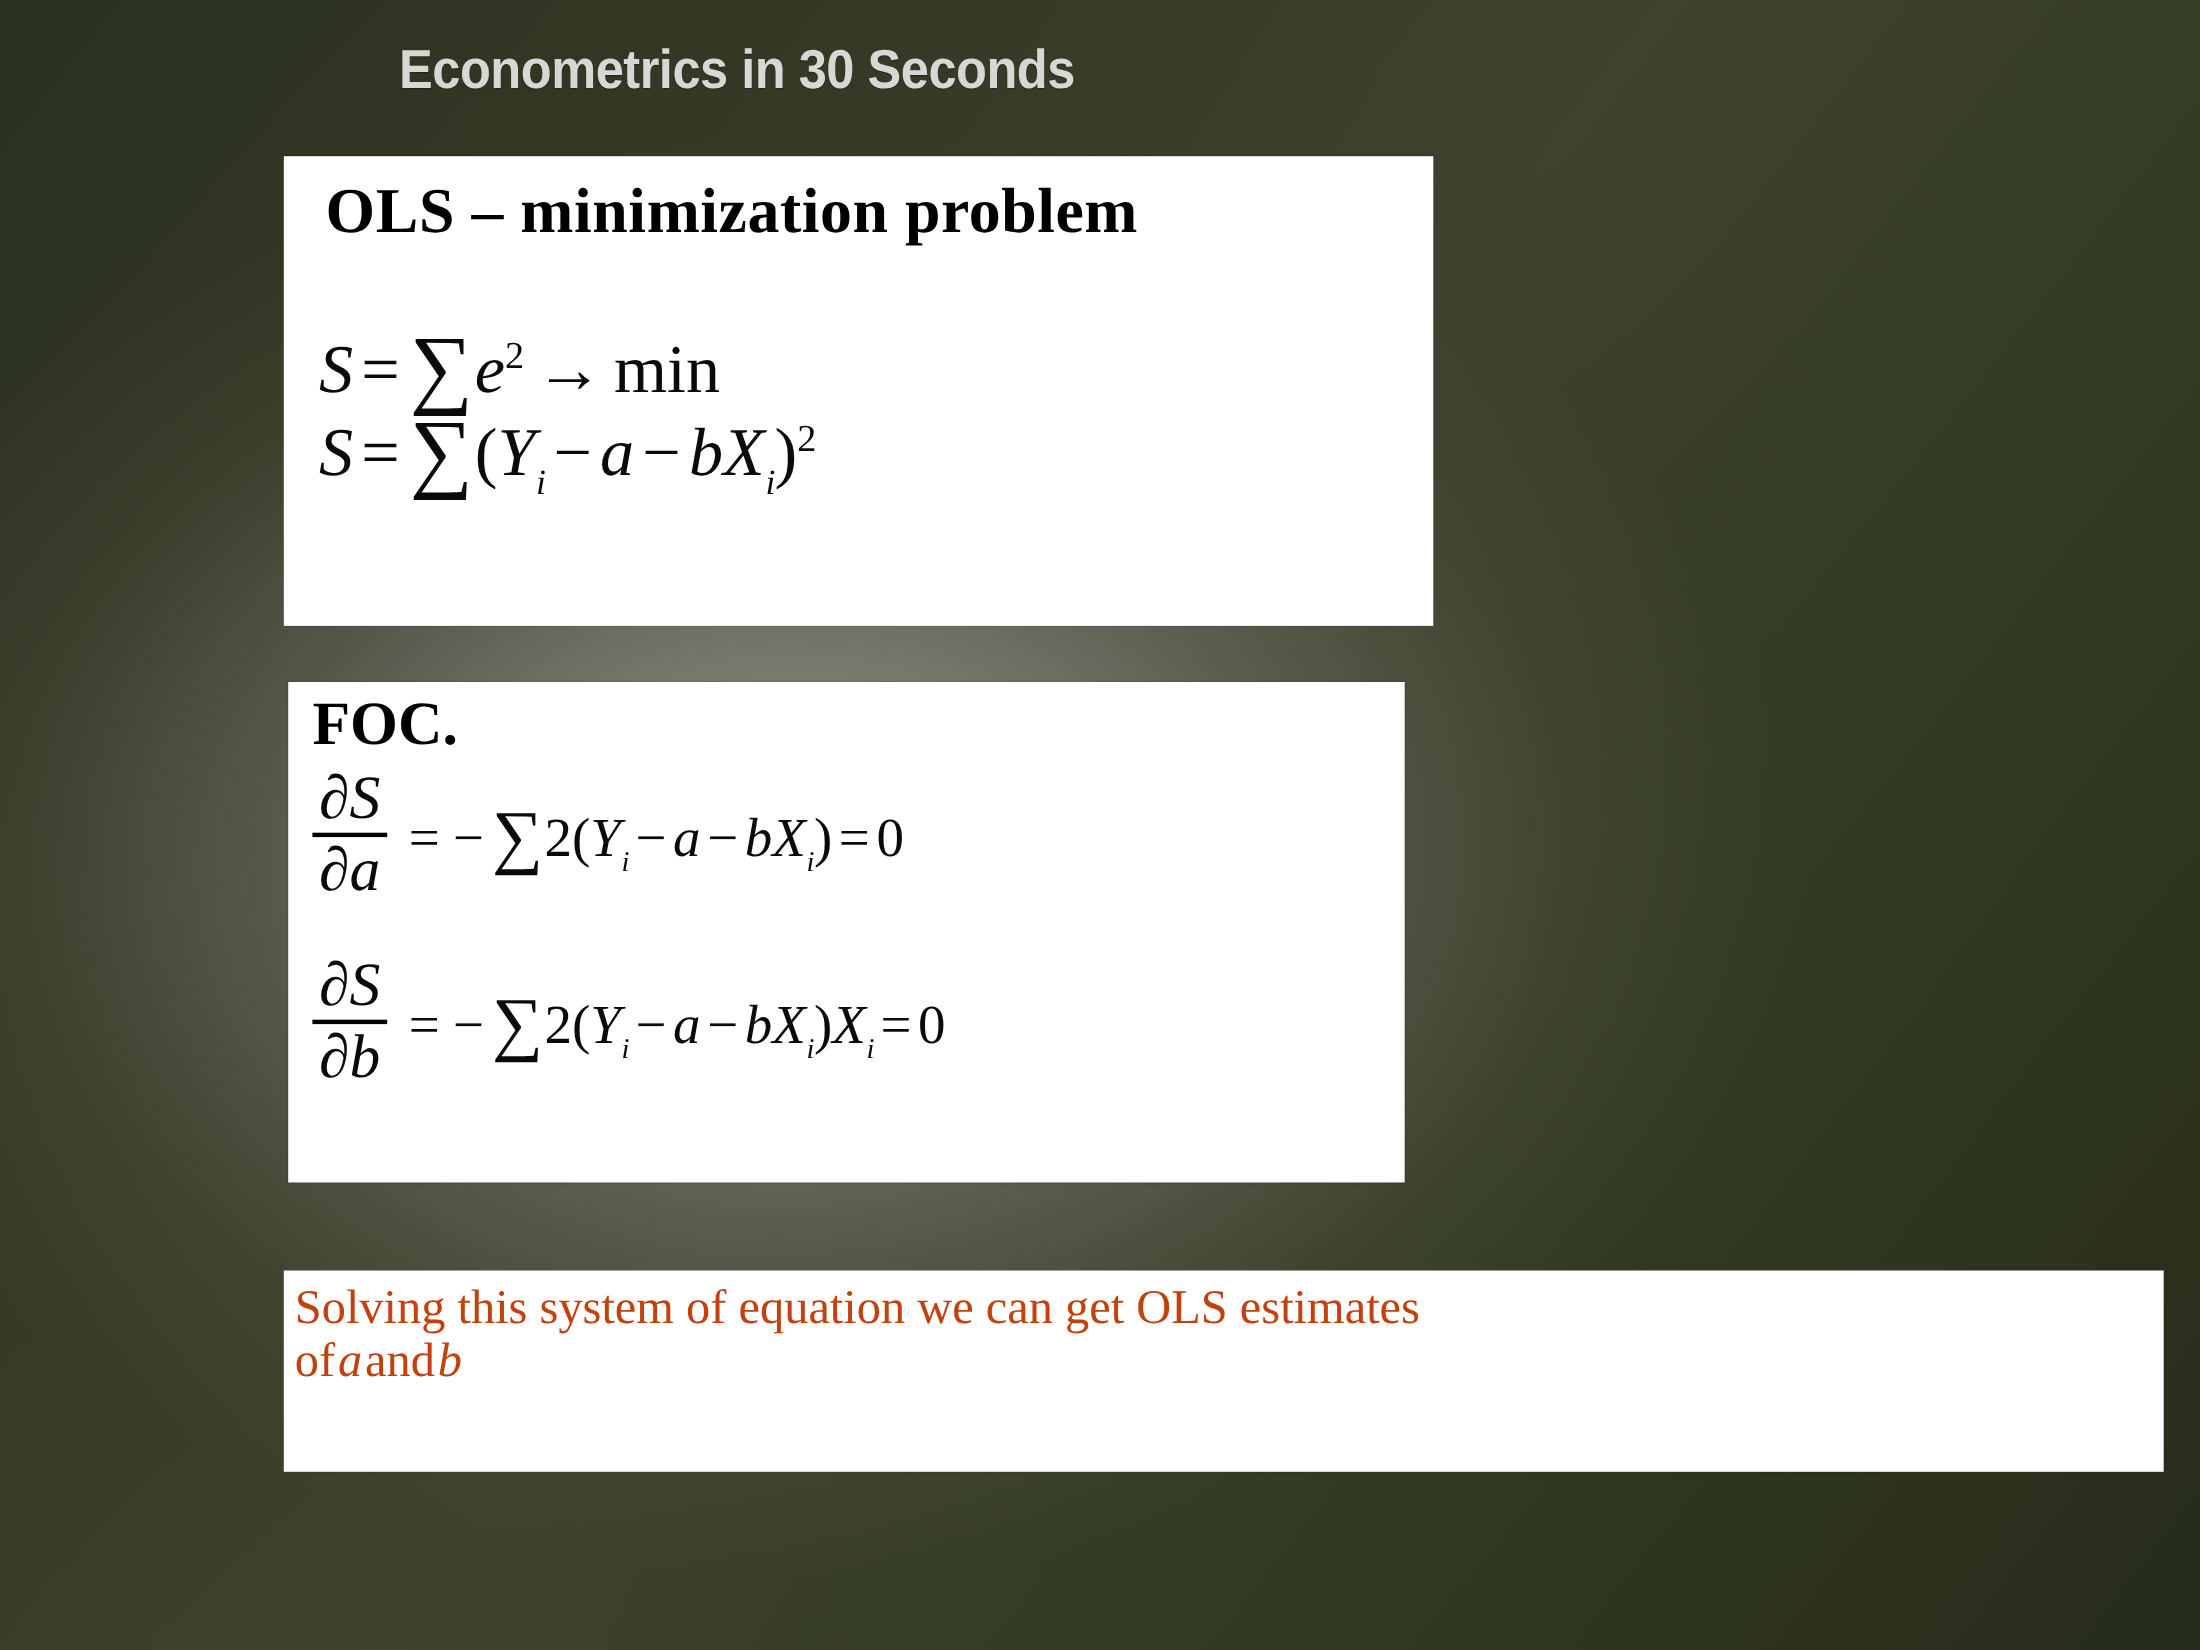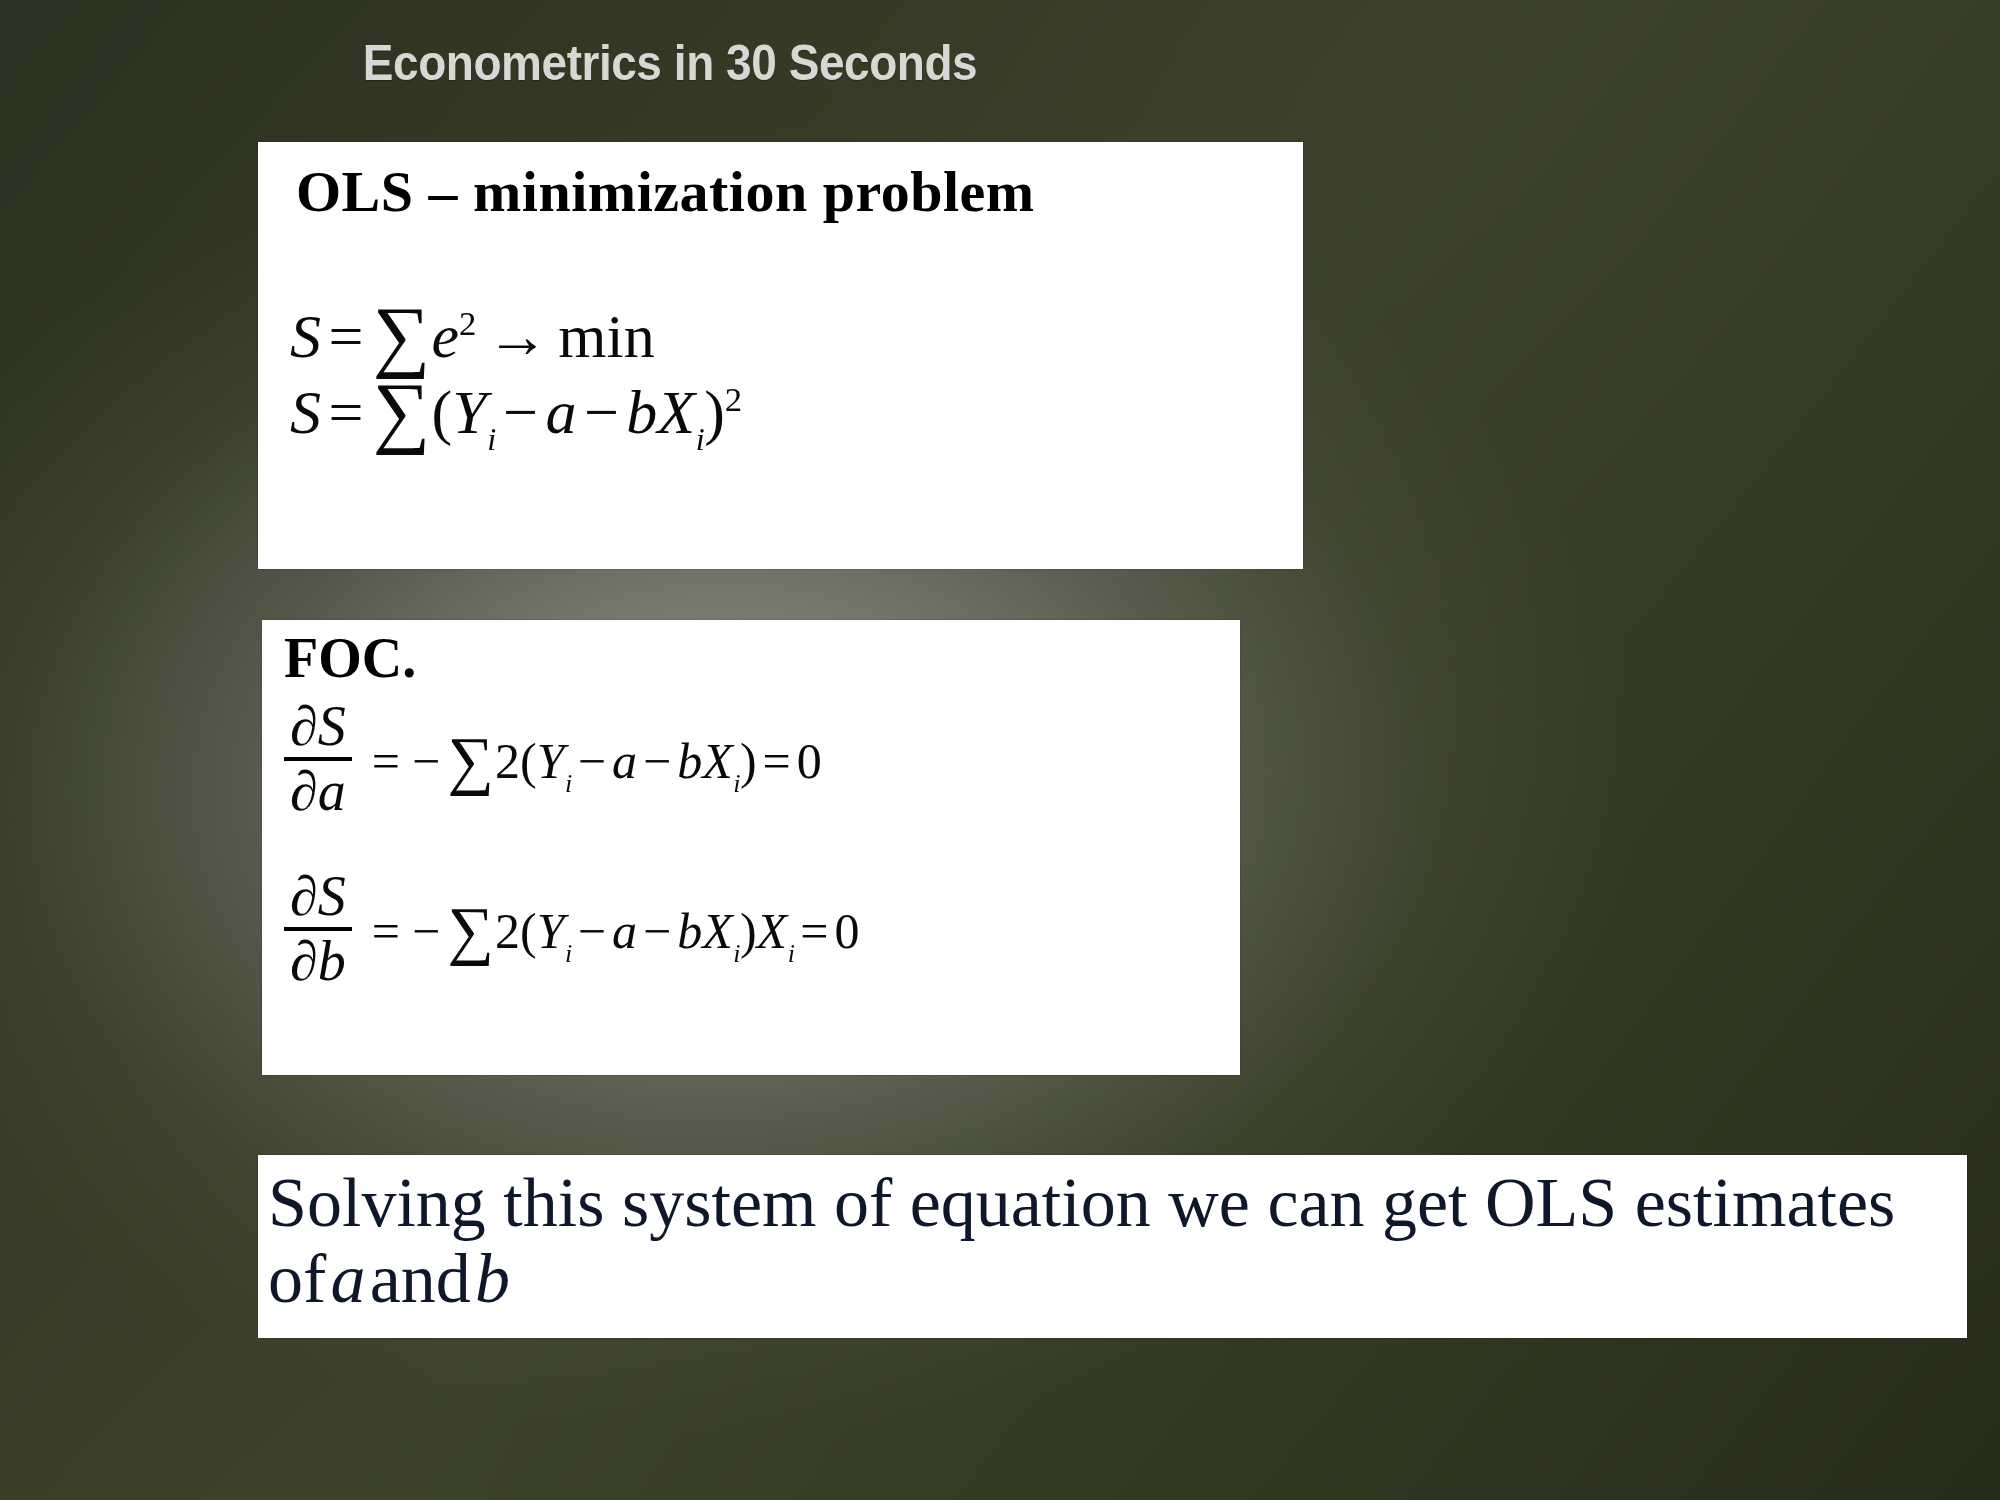--- a/index.html
+++ b/index.html
@@ -47,21 +47,21 @@
   .panel {
     position: absolute;
     background: #ffffff;
     box-shadow: 0 0 2px rgba(0,0,0,0.25);
     font-family: "Liberation Serif", serif;
     color: #0a0a0a;
     overflow: hidden;
   }
 
   #panel-ols   { left: 258px; top: 130px;  width: 1045px; height: 427px; margin-top: 12px; }
-  #panel-foc   { left: 262px; top: 620px;  width: 978px;  height: 455px; }
+  #panel-foc   { left: 262px; top: 620px;  width: 978px;  height: 455px; padding-left: 37px; }
   #panel-solve { left: 258px; top: 1155px; width: 1709px; height: 183px; }
 
   
   .panel-heading {
     font-family: "Liberation Serif", serif;
     font-weight: bold;
     color: #000;
     white-space: nowrap;
   }
   #ols-heading {
@@ -147,23 +147,23 @@
   #eq-foc-1 { left: 22px; top: 78px; }
   #eq-foc-2 { left: 22px; top: 248px; }
 
   
   #solve-lines {
     position: absolute;
     left: 10px;
     top: 10px;
     width: 1690px;
     font-family: "Liberation Serif", serif;
-    font-size: 70px;
+    font-size: 44px;
     line-height: 1.08;
-    color: #0f172a;
+    color: #c2410c;
   }
   .solve-line { white-space: nowrap; }
   .solve-line .it { font-style: italic; padding: 0 0.06em; }
 </style>
 </head>
 <body>
 
 <div id="slide">
 
   <div id="slide-title">Econometrics in 30 Seconds</div>

